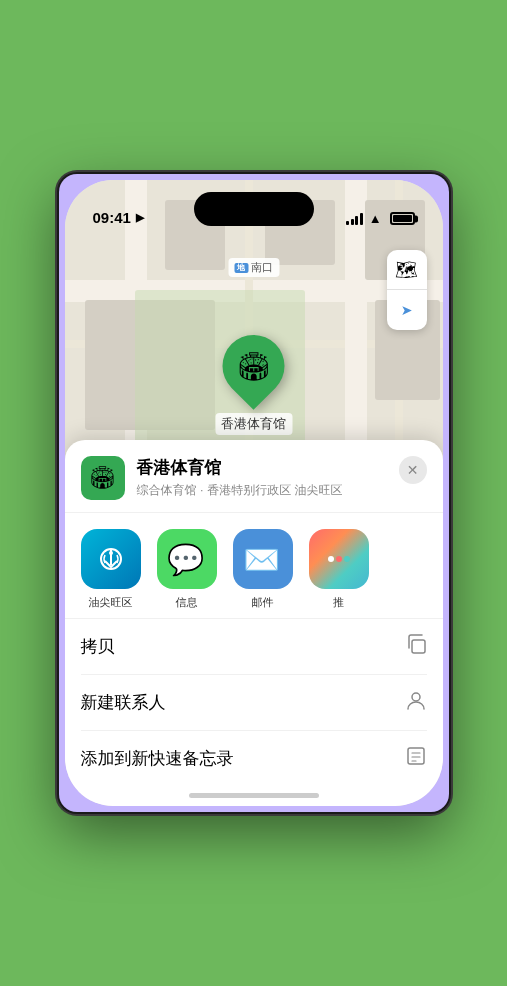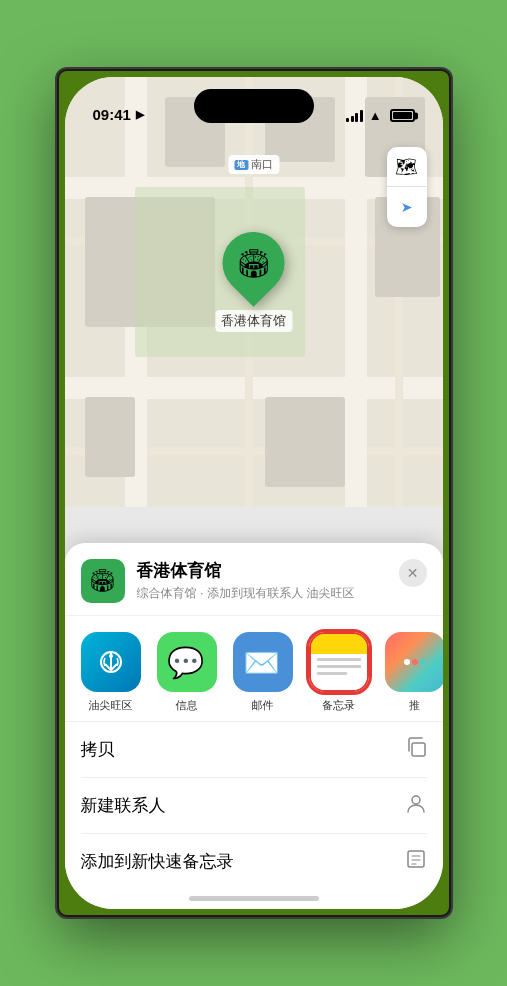--- a/index.html
+++ b/index.html
@@ -8,23 +8,23 @@
       height: 986px;
       background: #6db85c;
       display: flex;
       align-items: center;
       justify-content: center;
       font-family: -apple-system, 'PingFang SC', 'Helvetica Neue', sans-serif;
     }
 
     .phone-frame {
       width: 390px;
-      height: 844px;
-      background: #4d7c0f;
-      border-radius: 8px;
+      height: 638px;
+      background: #c4b5fd;
+      border-radius: 18px;
       position: relative;
       box-shadow: 0 0 0 2px #1a1a1a, 0 0 0 4px #3a3a3a, 0 20px 60px rgba(0,0,0,0.5);
       overflow: hidden;
     }
 
     .phone-screen {
       position: absolute;
       top: 6px; left: 6px; right: 6px; bottom: 6px;
       border-radius: 48px;
       overflow: hidden;
@@ -421,21 +421,21 @@
         <div class="pin-label">香港体育馆</div>
       </div>
     </div>
 
     <div class="bottom-sheet">
 
       <div class="venue-header">
         <div class="venue-icon">🏟</div>
         <div class="venue-info">
           <div class="venue-name">香港体育馆</div>
-          <div class="venue-subtitle">综合体育馆 · 添加到现有联系人 油尖旺区</div>
+          <div class="venue-subtitle">综合体育馆 · 香港特别行政区 油尖旺区</div>
         </div>
         <div class="close-btn">✕</div>
       </div>
 
       <div class="share-row">
 
         <div class="share-item">
           <div class="share-icon-wrap airdrop-icon">
             <svg width="32" height="32" viewBox="0 0 32 32" fill="none">
               <circle cx="16" cy="16" r="10" stroke="white" stroke-width="2" fill="none"></circle>
@@ -456,31 +456,20 @@
           <span class="share-label">信息</span>
         </div>
 
         <div class="share-item">
           <div class="share-icon-wrap mail-icon" style="font-size:30px;">
             ✉️
           </div>
           <span class="share-label">邮件</span>
         </div>
 
-        <div class="share-item selected">
-          <div class="share-icon-wrap notes-icon" style="padding:0; overflow:hidden; position:relative;">
-            <div style="position:absolute;top:0;left:0;right:0;height:35%;background:#ffd60a;"></div>
-            <div style="position:absolute;bottom:0;left:0;right:0;height:65%;background:#fff;display:flex;flex-direction:column;gap:4px;padding:4px 6px;">
-              <div style="height:3px;background:#ccc;border-radius:1px;"></div>
-              <div style="height:3px;background:#ccc;border-radius:1px;"></div>
-              <div style="height:3px;background:#ccc;border-radius:1px;width:70%;"></div>
-            </div>
-          </div>
-          <span class="share-label">备忘录</span>
-        </div>
 
         <div class="share-item">
           <div class="share-icon-wrap more-icon">
             <svg width="32" height="32" viewBox="0 0 32 32">
               <circle cx="8" cy="16" r="3" fill="white"></circle>
               <circle cx="16" cy="16" r="3" fill="#ff6b6b"></circle>
               <circle cx="24" cy="16" r="3" fill="#4ecdc4"></circle>
             </svg>
           </div>
           <span class="share-label">推</span>

